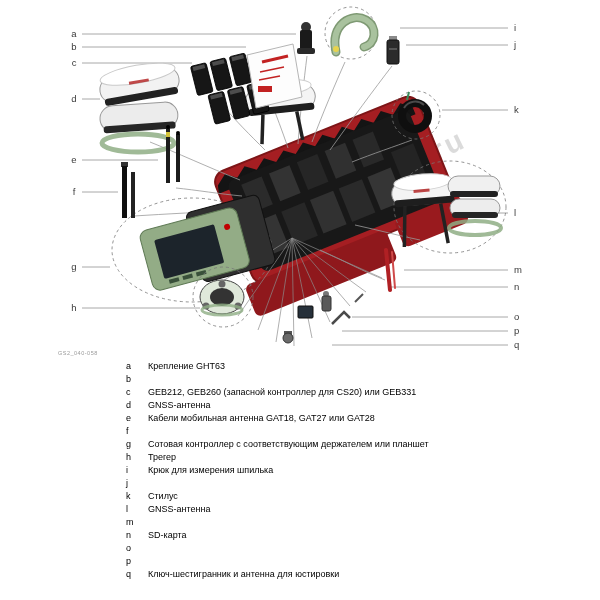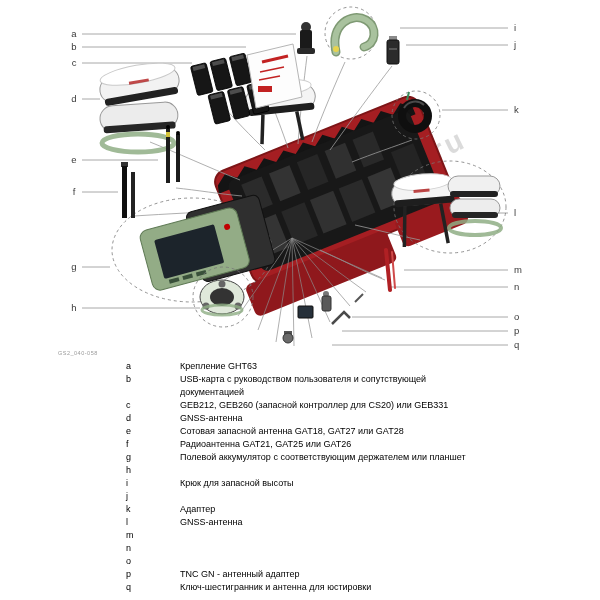--- a/index.html
+++ b/index.html
@@ -5,21 +5,21 @@
   html,body{margin:0;padding:0;background:#ffffff;width:600px;height:600px;overflow:hidden;
     font-family:"Liberation Sans", sans-serif;}
   #page{position:relative;width:600px;height:600px;background:#fff;}
   #diagram{position:absolute;left:0;top:0;}
   .callout-letter{font-size:9.5px;fill:#3a3a3a;}
   .tiny-caption{font-size:5.5px;fill:#9a9a9a;letter-spacing:.5px;}
   .watermark-text{font-size:29px;fill:#8a8a8a;opacity:.30;letter-spacing:3px;font-weight:bold;}
   #legend{position:absolute;left:126px;top:360px;width:370px;color:#000;}
   .leg-row{display:flex;font-size:9px;line-height:13px;}
   .leg-letter{flex:0 0 22px;}
-  .leg-text{flex:1;white-space:pre-line;max-width:330px;margin-left:32px;}
+  .leg-text{flex:1;white-space:pre-line;max-width:330px;}
 </style>
 </head>
 <body>
 
 <div id="page">
 
 <svg id="diagram" width="600" height="360" viewBox="0 0 600 360" xmlns="http://www.w3.org/2000/svg">
 
   <g transform="rotate(-26 345 195)">
     <text class="watermark-text" x="248" y="205">rusgeocom.ru</text>
@@ -271,73 +271,71 @@
   <text class="tiny-caption" x="58" y="355">GS2_040-058</text>
 </svg>
 
 <div id="legend">
   <div class="leg-row">
         <span class="leg-letter">a</span>
         <span class="leg-text">Крепление GHT63</span>
       </div>
   <div class="leg-row">
         <span class="leg-letter">b</span>
-        <span class="leg-text">USB-карта с руководством пользователя и сопутствующей
-документацией</span>
       </div>
   <div class="leg-row">
         <span class="leg-letter">c</span>
         <span class="leg-text">GEB212, GEB260 (запасной контроллер для CS20) или GEB331</span>
       </div>
   <div class="leg-row">
         <span class="leg-letter">d</span>
         <span class="leg-text">GNSS-антенна</span>
       </div>
   <div class="leg-row">
         <span class="leg-letter">e</span>
-        <span class="leg-text">Сотовая запасной антенна GAT18, GAT27 или GAT28</span>
+        <span class="leg-text">Кабели мобильная антенна GAT18, GAT27 или GAT28</span>
       </div>
   <div class="leg-row">
         <span class="leg-letter">f</span>
-        <span class="leg-text">Радиоантенна GAT21, GAT25 или GAT26</span>
       </div>
   <div class="leg-row">
         <span class="leg-letter">g</span>
-        <span class="leg-text">Полевой аккумулятор с соответствующим держателем или планшет</span>
+        <span class="leg-text">Сотовая контроллер с соответствующим держателем или планшет</span>
       </div>
   <div class="leg-row">
         <span class="leg-letter">h</span>
+        <span class="leg-text">Трегер</span>
       </div>
   <div class="leg-row">
         <span class="leg-letter">i</span>
-        <span class="leg-text">Крюк для запасной высоты</span>
+        <span class="leg-text">Крюк для измерения шпилька</span>
       </div>
   <div class="leg-row">
         <span class="leg-letter">j</span>
       </div>
   <div class="leg-row">
         <span class="leg-letter">k</span>
-        <span class="leg-text">Адаптер</span>
+        <span class="leg-text">Стилус</span>
       </div>
   <div class="leg-row">
         <span class="leg-letter">l</span>
         <span class="leg-text">GNSS-антенна</span>
       </div>
   <div class="leg-row">
         <span class="leg-letter">m</span>
       </div>
   <div class="leg-row">
         <span class="leg-letter">n</span>
+        <span class="leg-text">SD-карта</span>
       </div>
   <div class="leg-row">
         <span class="leg-letter">o</span>
       </div>
   <div class="leg-row">
         <span class="leg-letter">p</span>
-        <span class="leg-text">TNC GN - антенный адаптер</span>
       </div>
   <div class="leg-row">
         <span class="leg-letter">q</span>
         <span class="leg-text">Ключ-шестигранник и антенна для юстировки</span>
       </div>
 </div>
 
 </div>
 
 </body></html>

